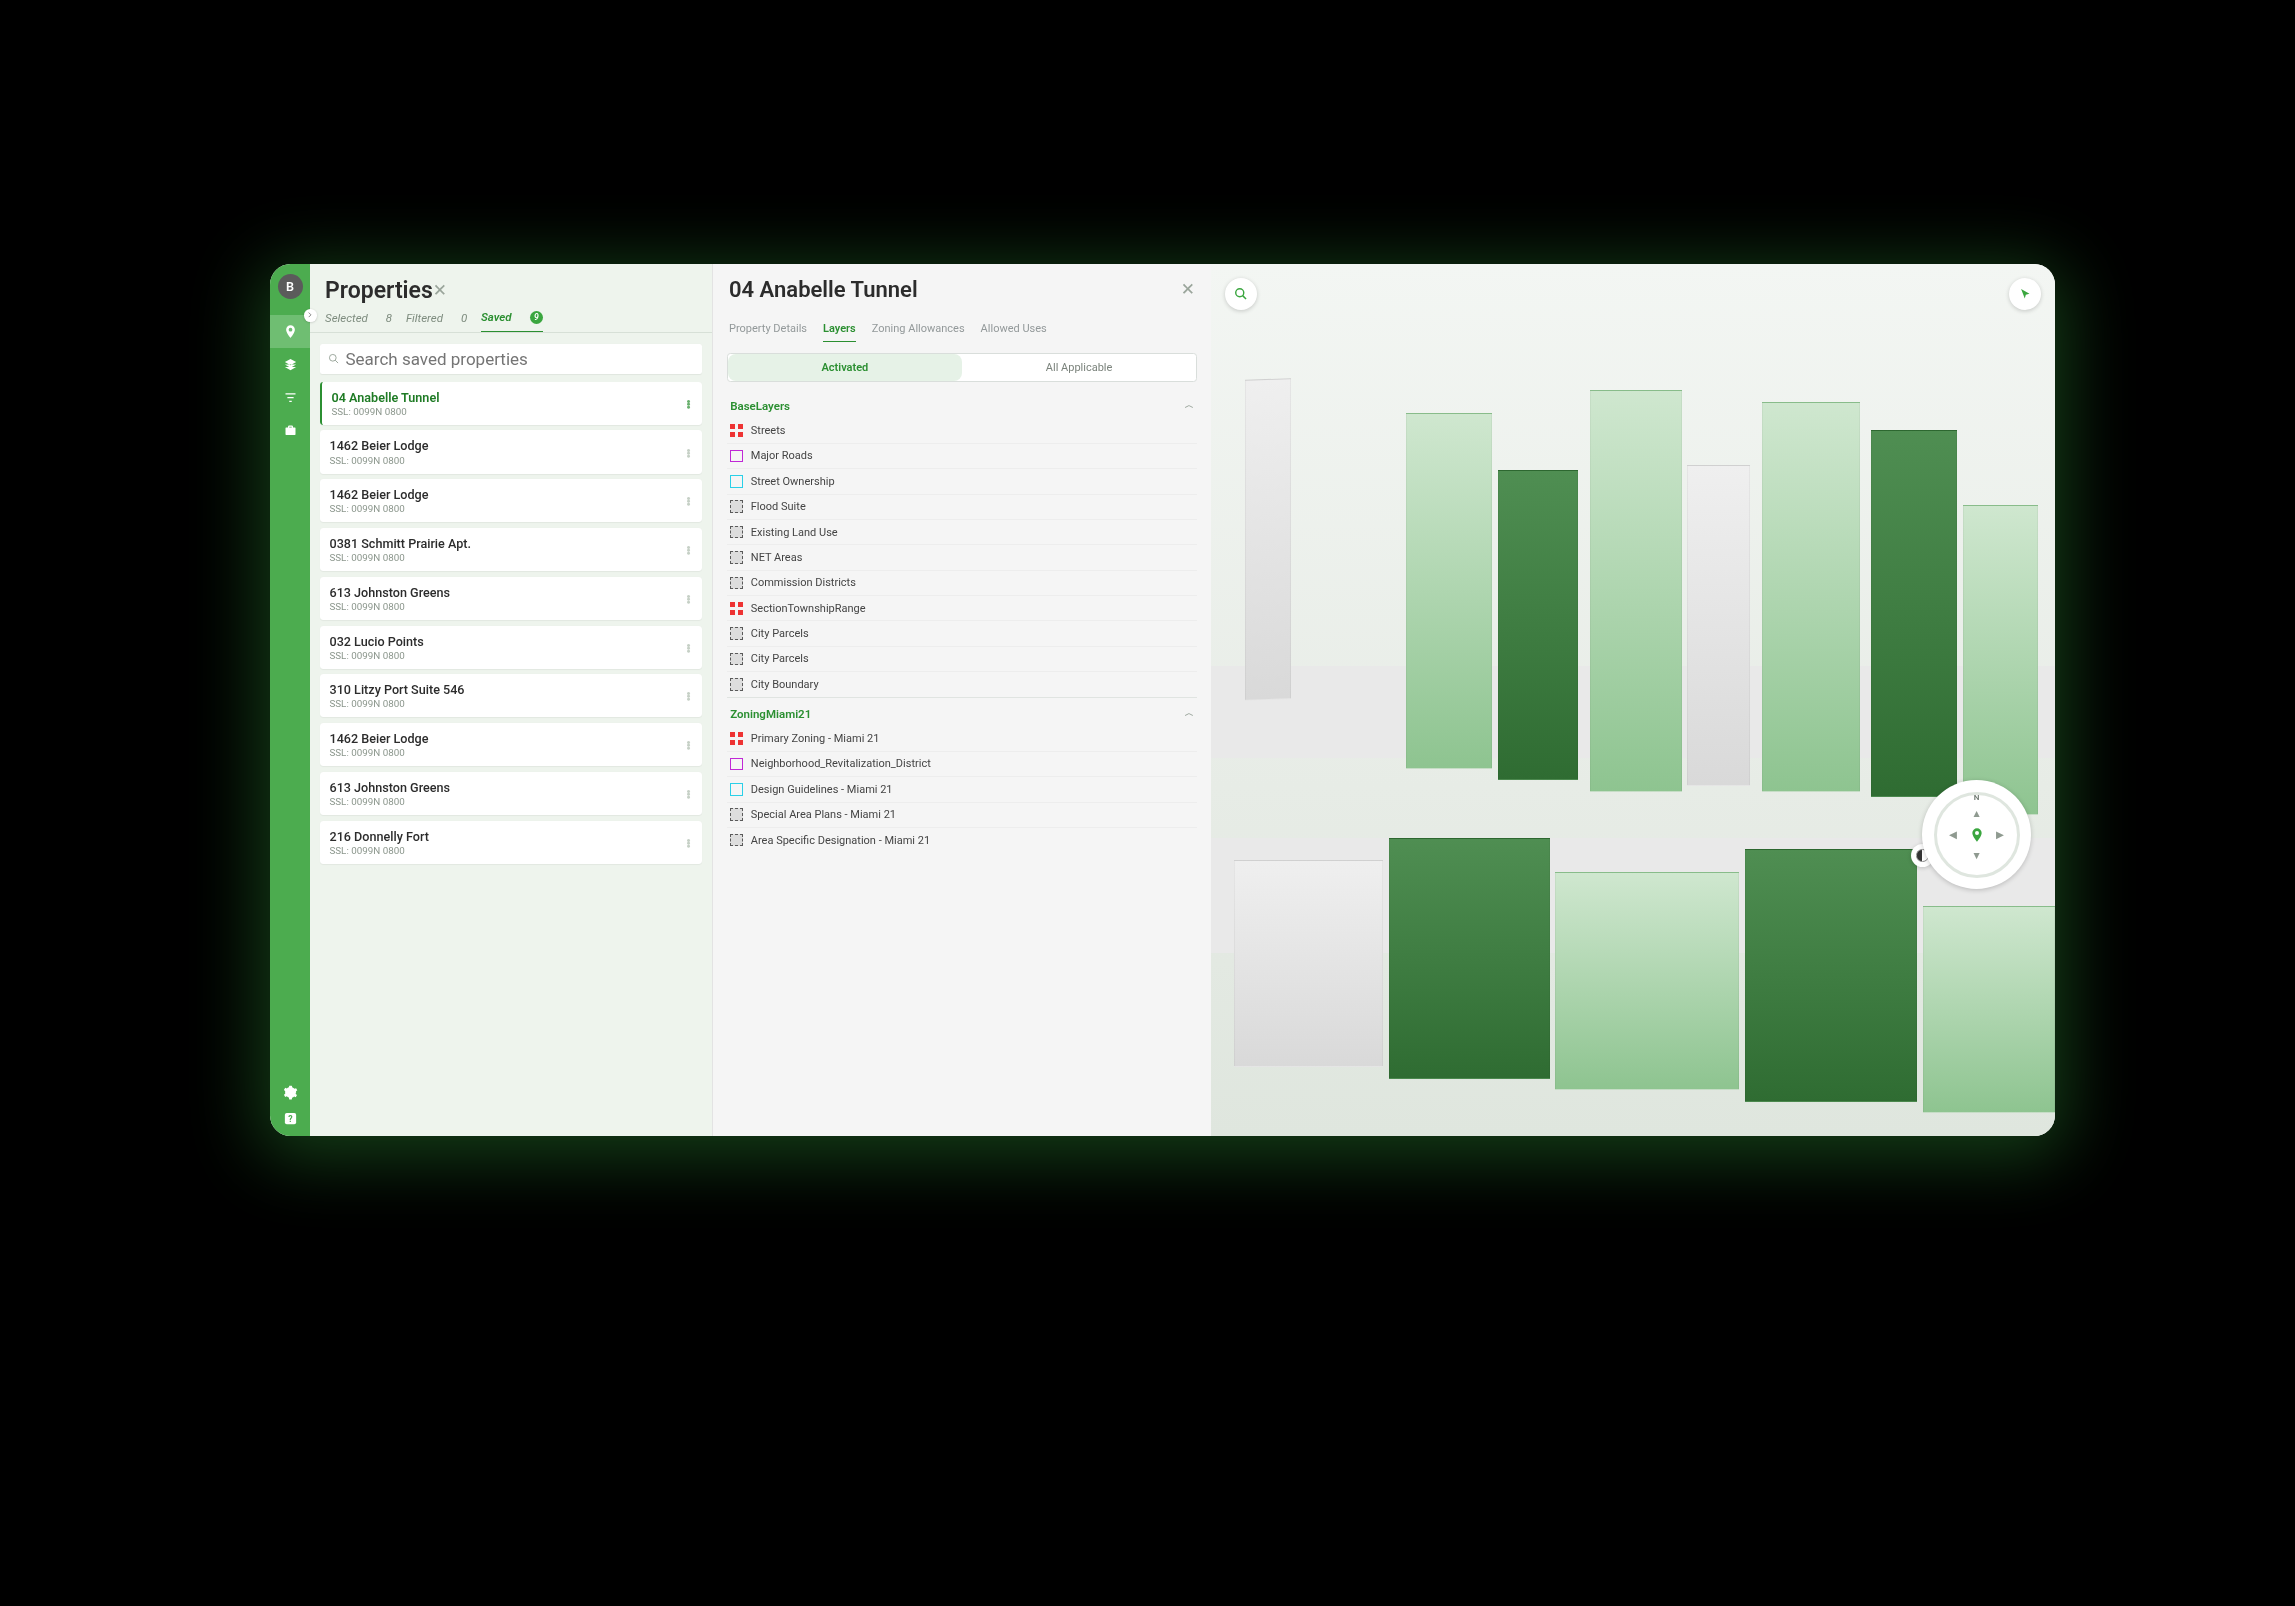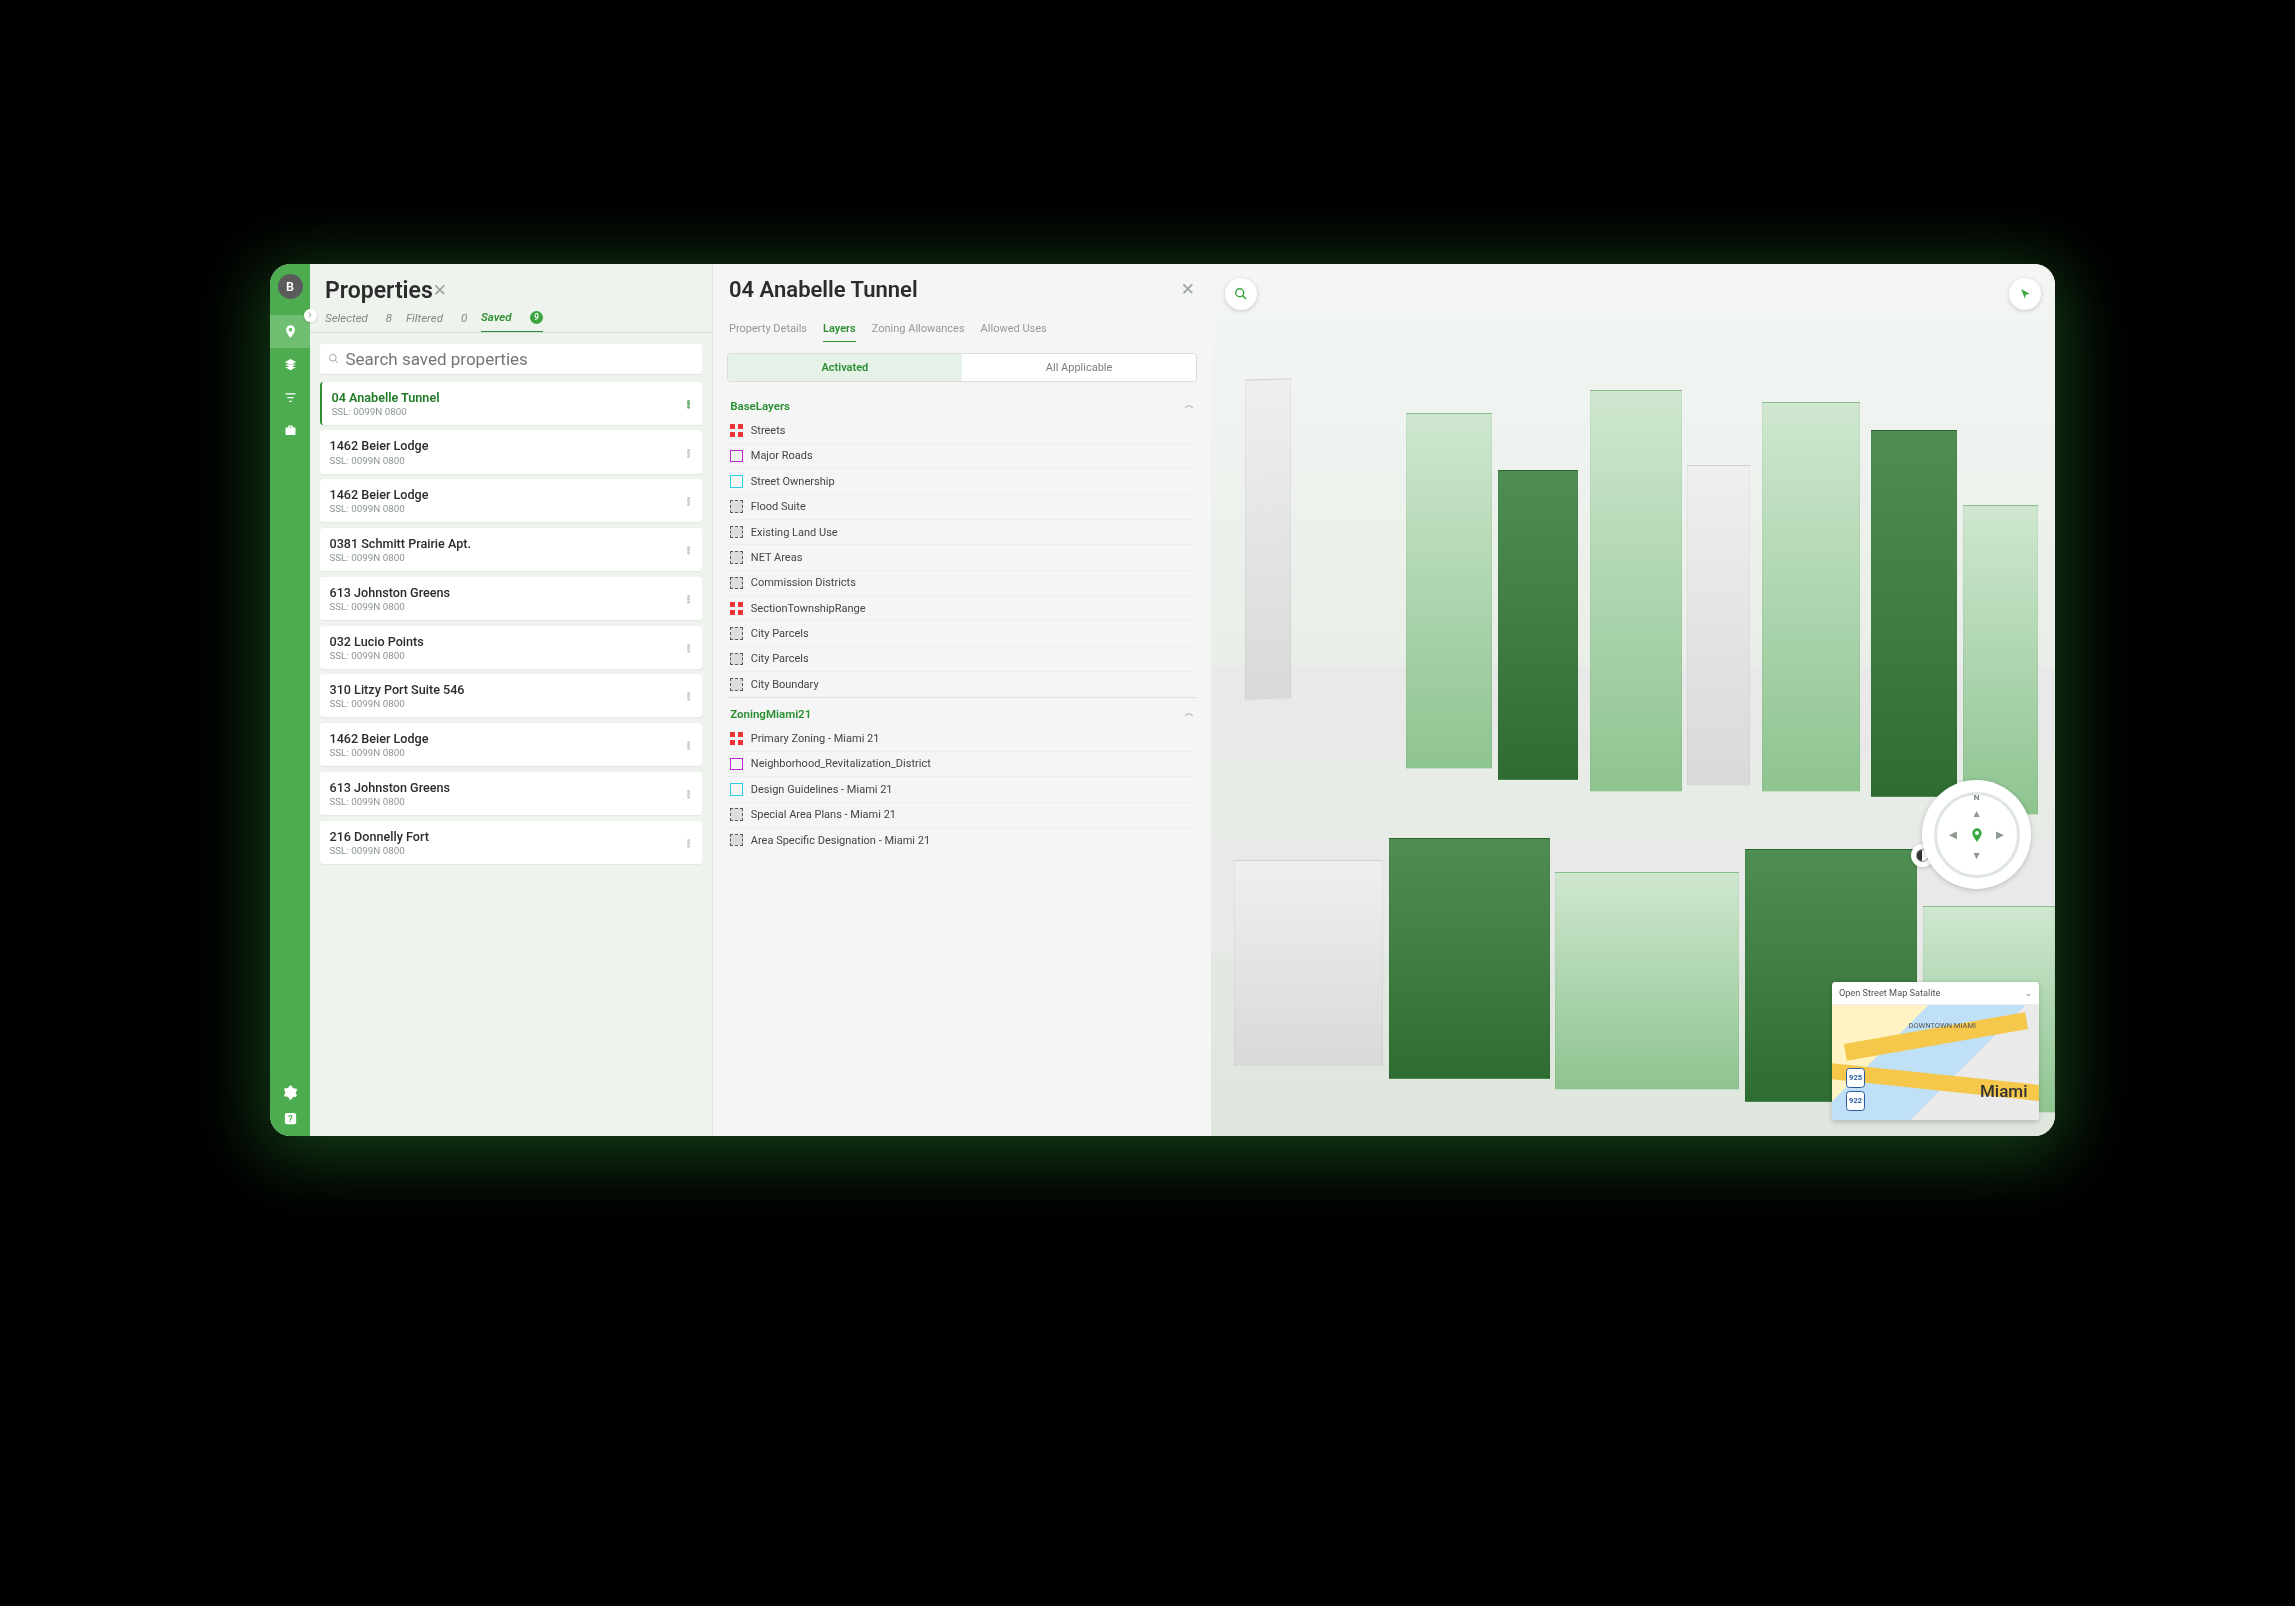--- a/index.html
+++ b/index.html
@@ -38,21 +38,21 @@
 
   
   .panel-detail { width:499px; background:#f5f5f5; display:flex; flex-direction:column; border-left:0.6px solid #e3e3e3;}
   .panel-detail .hdr { display:flex; align-items:center; justify-content:space-between; padding:12.6px 16px 2.3px 16px;}
   .panel-detail .hdr h1 { font-size:22px; font-weight:600; color:#2c2c2c;}
   .detail-tabs { display:flex; gap:16px; padding:5.7px 16px 0 16px; font-size:11px; color:#93999a; }
   .detail-tabs .dtab{ padding-bottom:6.9px; cursor:pointer;margin-top:12px;}
   .detail-tabs .dtab.active{ color:#2b8f31; border-bottom:1.7px solid #2b8f31; font-weight:600;}
   .segmented { margin:10.3px 13.8px 8px 13.8px; display:flex; border:0.6px solid #d9dedb; border-radius:3.4px; overflow:hidden; background:#fff;}
   .segmented .seg{ flex:1; text-align:center; padding:6.9px 0; font-size:11px; color:#7b837c; cursor:pointer;}
-  .segmented .seg.active{ background:#e6f2e7; color:#2b8f31; font-weight:600;}
+  .segmented .seg.active{ background:#e6f2e7; color:#2b8f31; font-weight:600;border-radius:8px;}
   .layer-scroll{ flex:1; overflow:auto; padding:0 13.8px 11.5px 13.8px;}
   .group-hdr{ display:flex; justify-content:space-between; align-items:center; padding:9.2px 3.4px 5.7px 3.4px; color:#2b8f31; font-weight:600; font-size:11.5px; border-top:0.6px solid #e0e4e1;}
   .group-hdr:first-child{border-top:none;}
   .group-hdr .chev{ color:#9aa59b; font-size:9.2px;}
   .layer-row{ display:flex; align-items:center; gap:8px; padding:5.7px 3.4px; font-size:11px; color:#444;}
   .layer-row + .layer-row { border-top:0.6px solid #ededed;text-align:right;}
   .sw { width:12.6px; height:12.6px; display:inline-block; position:relative; flex-shrink:0;}
   .sw.dots::before,.sw.dots::after{content:"";position:absolute;width:4.6px;height:4.6px;background:#e33;}
   .sw.dots::before{left:0;top:0;} .sw.dots::after{right:0;bottom:0;}
   .sw.dots span{position:absolute;width:4.6px;height:4.6px;background:#e33;}
@@ -382,30 +382,16 @@
         <span class="arrow up">▲</span>
         <span class="arrow down">▼</span>
         <span class="arrow left">◀</span>
         <span class="arrow right">▶</span>
         <svg class="pin" width="16" height="16" viewBox="0 0 24 24" fill="#3aa63f">
             <path d="M12 2a7 7 0 00-7 7c0 5 7 13 7 13s7-8 7-13a7 7 0 00-7-7zm0 10a3 3 0 110-6 3 3 0 010 6z"></path>
           </svg>
       </div>
     </div>
 
-    <div class="minimap">
-      <div class="mm-hdr">
-        <span>Open Street Map Satalite</span>
-        <span style="color:#888;">⌄</span>
-      </div>
-      <div class="mm-img">
-        <div class="hw"></div>
-          <div class="hw2"></div>
-        <div class="shield" style="left:13.8px; top:63px;">925</div>
-        <div class="shield" style="left:13.8px; top:86px;">922</div>
-        <div class="sub">DOWNTOWN MIAMI</div>
-        <div class="city">Miami</div>
-      </div>
-    </div>
   </div>
 
 </div>
 
 
 </body></html>

